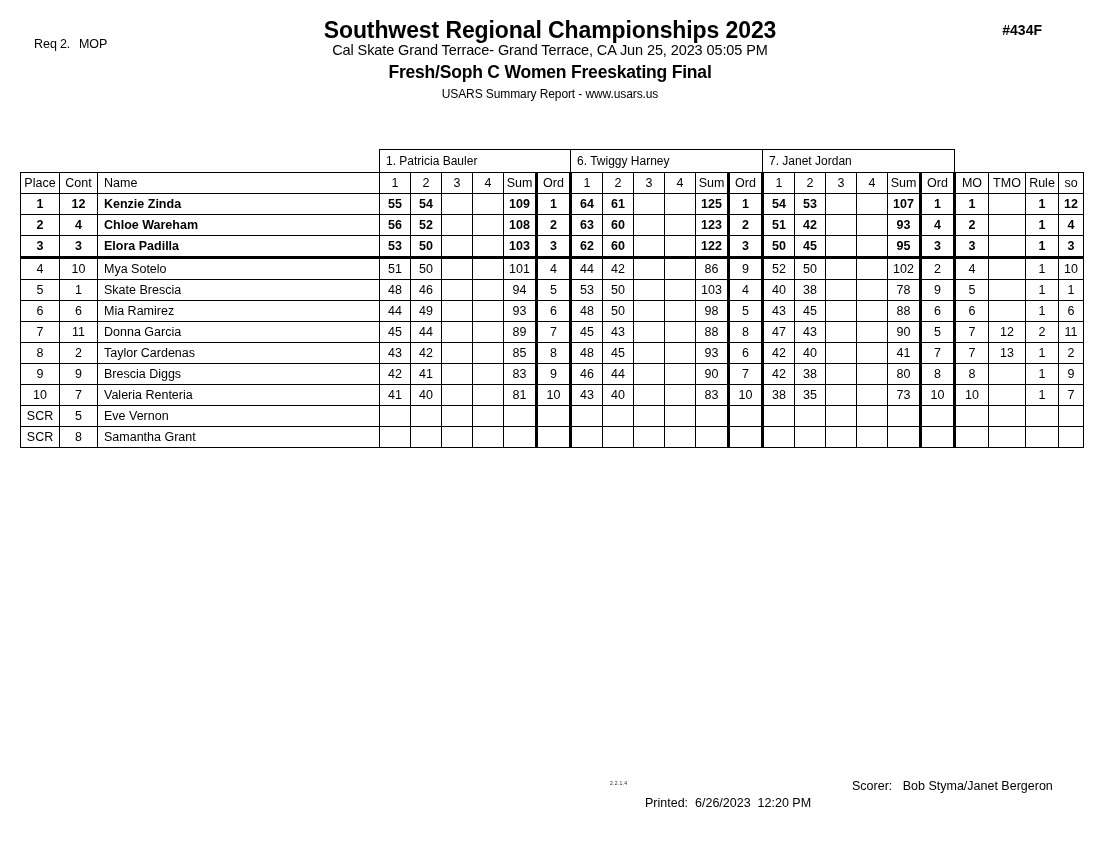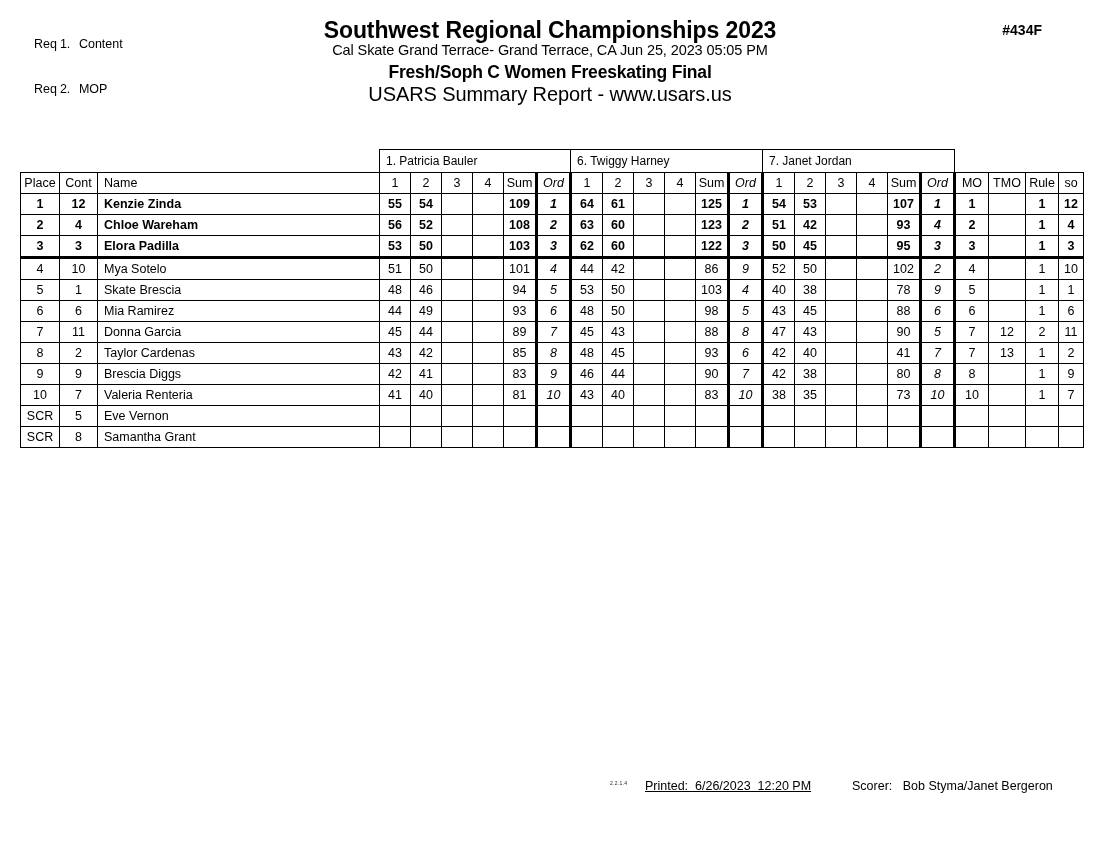--- a/index.html
+++ b/index.html
@@ -48,21 +48,21 @@
     line-height: 19px;
     letter-spacing: -0.1px;
   }
   #division-title {
     font-size: 17.5px;
     font-weight: bold;
     line-height: 24px;
     letter-spacing: -0.2px;
   }
   #report-line {
-    font-size: 20px;
+    font-size: 12px;
     line-height: 21px;
     letter-spacing: -0.1px;
   }
 
   
   #event-code {
     position: absolute;
     right: 58px;
     top: 22px;
     font-size: 14px;
@@ -108,21 +108,21 @@
   .c-name  { width: 275px; text-align: left !important; padding-left: 6px !important; }
   .c-sc    { width: 30px; }
   .c-sum   { width: 31px; }
   .c-ord   { width: 31px; font-weight: bold; }
   .c-mo    { width: 32px; }
   .c-tmo   { width: 36px; }
   .c-rule  { width: 32px; }
   .c-so    { width: 24px; }
 
   
-  .thick-l { border-left: 3px solid #000 !important; font-style: italic; }
+  .thick-l { border-left: 3px solid #000 !important; }
   .thick-r { border-right: 3px solid #000 !important; }
 
   
   tr.medal td { font-weight: bold; }
   tr.medal td.c-name { font-weight: bold; }
   tr.cut-below td { border-bottom: 3px solid #000 !important; }
 
   
   tr.colhead td { font-size: 12.5px; }
   tr.colhead td.c-name { font-weight: normal; }
@@ -143,38 +143,34 @@
     position: absolute;
     left: 610px;
     top: 1px;
     font-size: 5px;
     letter-spacing: 0.3px;
     color: #222;
   }
   #printed {
     position: absolute;
     left: 645px;
-    top: 0;
+    top: 17px;
     white-space: pre;
-    text-decoration: underline;
   }
   #scorer {
     position: absolute;
     left: 852px;
     top: 0;
     white-space: pre;
   }
 </style>
 </head>
 <body>
 
 <div id="req-block">
-  <div class="req-line">
-    <span class="req-lbl">Req</span><span class="req-num">1.</span><span>Content</span>
-  </div>
   <div class="req-line">
     <span class="req-lbl">Req</span><span class="req-num">2.</span><span>MOP</span>
   </div>
 </div>
 
 <div id="title-block">
   <div id="event-title">Southwest Regional Championships 2023</div>
   <div id="venue-line">Cal Skate Grand Terrace- Grand Terrace, CA  Jun 25, 2023  05:05 PM</div>
   <div id="division-title">Fresh/Soph C Women Freeskating Final</div>
   <div id="report-line">USARS Summary Report - www.usars.us</div>

